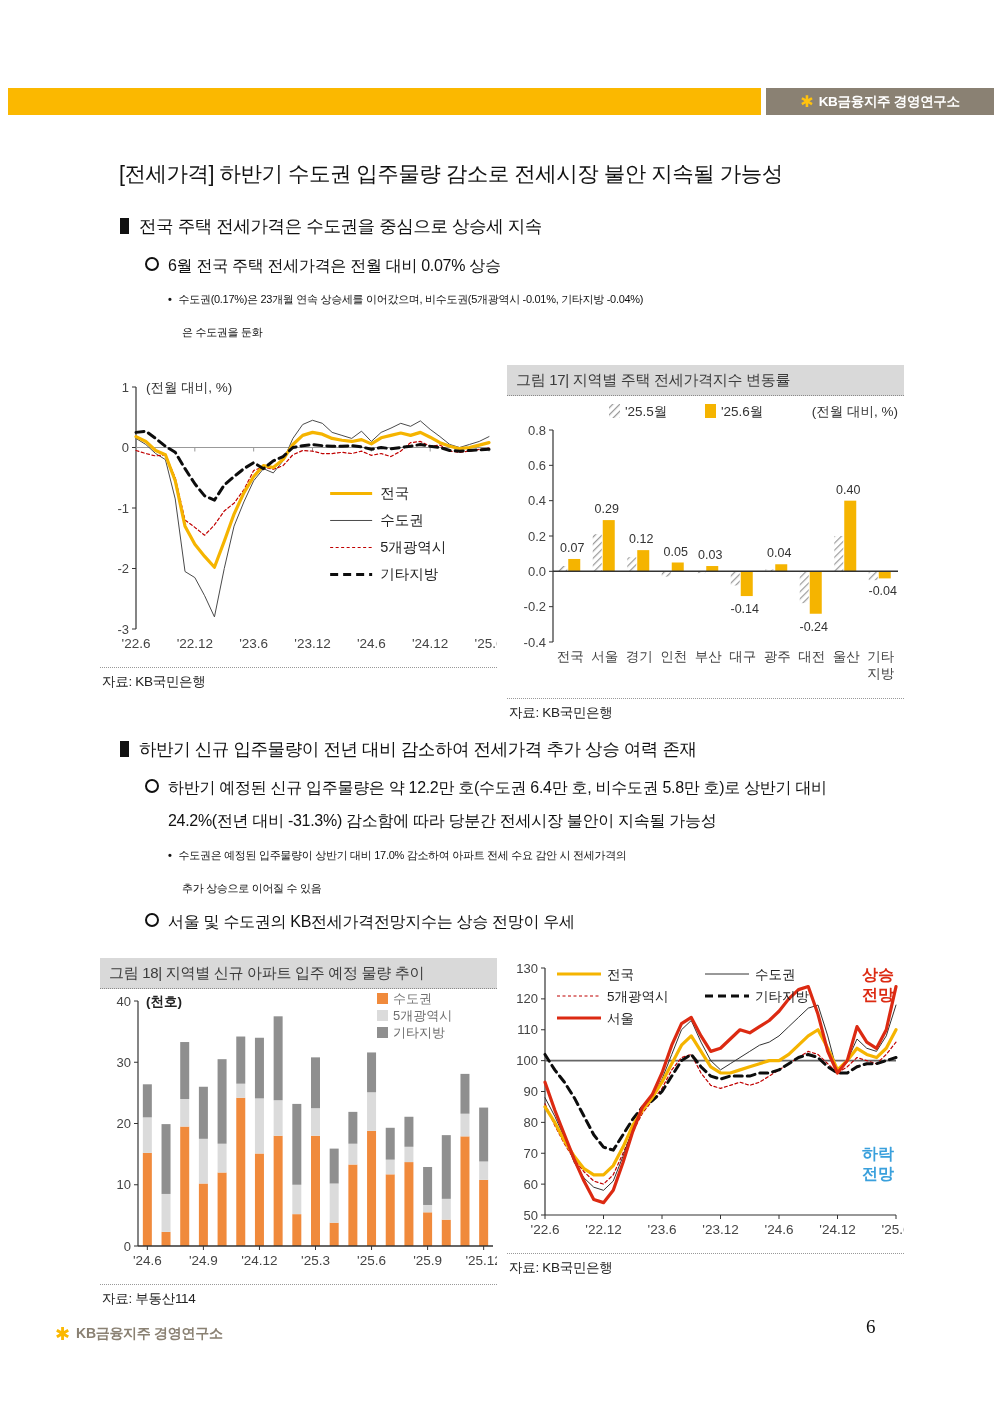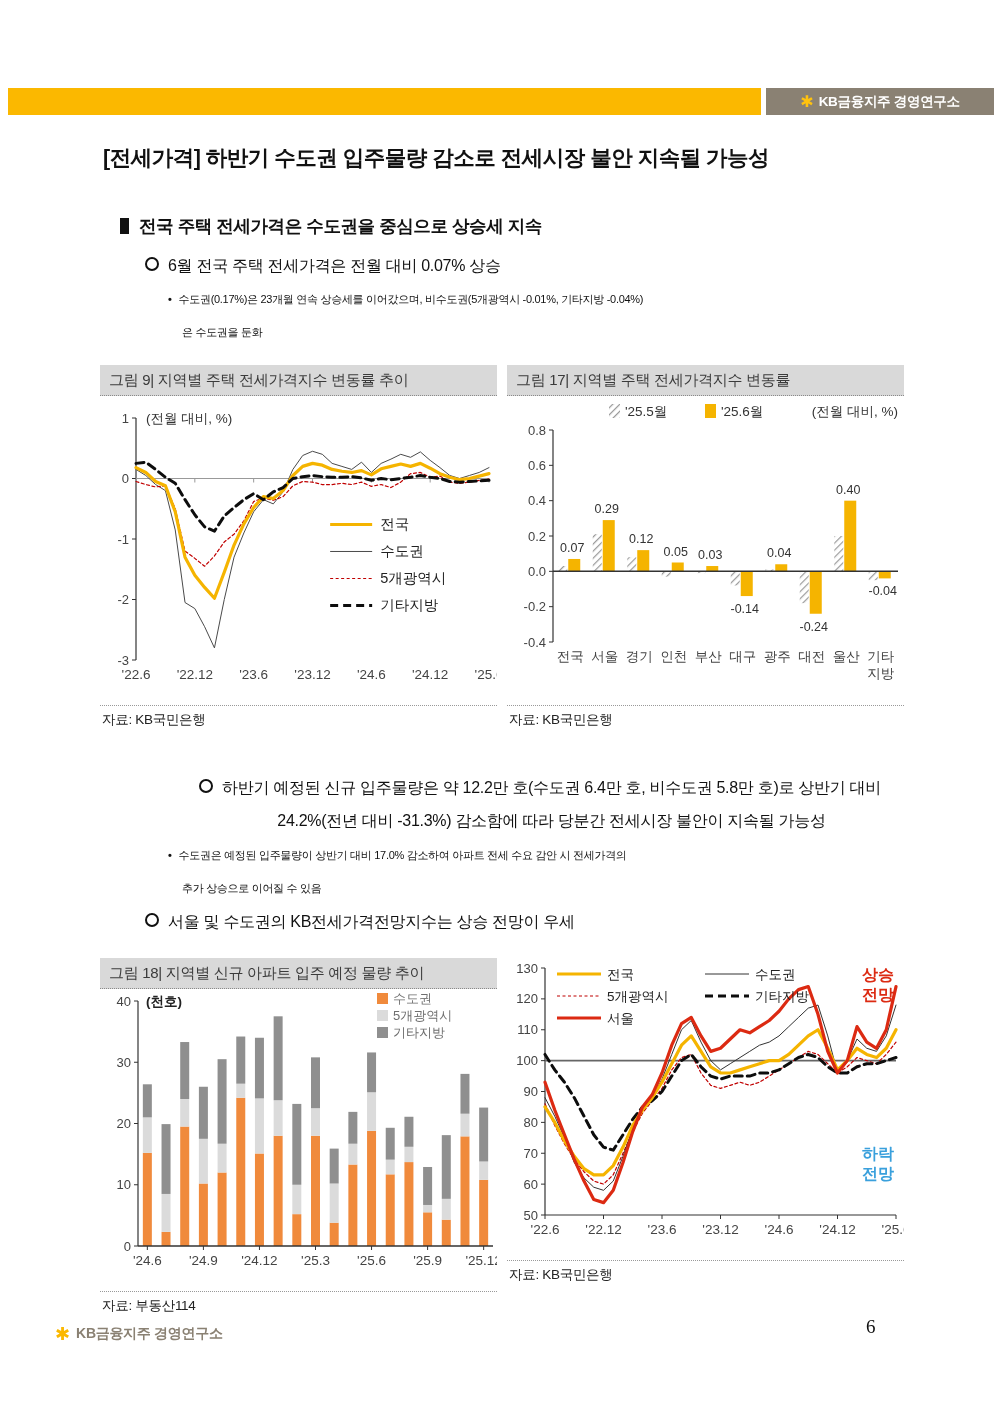--- a/index.html
+++ b/index.html
@@ -3,33 +3,33 @@
 <meta charset="utf-8">
 <style>
   html,body{margin:0;padding:0;background:#fff;}
   .page{position:relative;width:1000px;height:1414px;background:#fff;overflow:hidden;
         font-family:"Liberation Sans",sans-serif;color:#111;}
   .goldbar{position:absolute;left:8px;top:88px;width:753px;height:27px;background:#FBB800;}
   .logobox{position:absolute;left:766px;top:88px;width:228px;height:27px;background:#8A8173;
            display:flex;align-items:center;justify-content:center;gap:5px;}
   .logobox .star{color:#FFC20E;font-size:16px;line-height:1;}
   .logobox .logotext{color:#fff;font-size:13.5px;font-weight:bold;letter-spacing:-0.3px;}
-  .title{position:absolute;left:103px;top:143px;margin:0;font-size:21.5px;font-weight:bold;letter-spacing:-0.5px;}
-  .sec{position:absolute;left:120px;font-size:17.5px;font-weight:bold;letter-spacing:-0.4px;}
+  .title{position:absolute;left:103px;top:143px;margin:16px;font-size:21.5px;font-weight:normal;letter-spacing:-0.5px;}
+  .sec{position:absolute;left:120px;font-size:17.5px;font-weight:normal;letter-spacing:-0.4px;}
   .sec .sqr{display:inline-block;width:9px;height:16px;background:#111;margin-right:10px;vertical-align:-2px;}
-  .bullet{position:absolute;font-size:16px;letter-spacing:-0.3px;line-height:33px;text-align:center;}
+  .bullet{position:absolute;font-size:16px;letter-spacing:-0.3px;line-height:33px;}
   .bullet .circ{display:inline-block;width:10px;height:10px;border:2px solid #111;border-radius:50%;
                 margin-right:9px;vertical-align:0px;}
   .subbullet{position:absolute;font-size:11px;letter-spacing:-0.3px;line-height:33px;}
   .subbullet .dot{margin-right:7px;font-weight:bold;}
   .panel{position:absolute;width:397px;}
   .panel-title{background:#D9D9D9;color:#3b3b3b;font-size:15px;padding:6px 9px 5px;letter-spacing:-0.3px;
                border-bottom:1px dotted #8a8a8a;}
   .panel-plot{background:#fff;}
-  .panel-source{border-top:1px dotted #999;margin-top:15px;padding:5px 2px 0;font-size:13.5px;color:#222;
+  .panel-source{border-top:1px dotted #999;margin-top:8px;padding:5px 2px 0;font-size:13.5px;color:#222;
                 letter-spacing:-0.3px;}
   .footer-logo{position:absolute;left:55px;top:1325px;display:flex;align-items:center;gap:6px;}
   .footer-logo .star{color:#FBB800;font-size:18px;line-height:1;}
   .footer-logo .logotext{color:#8A8173;font-size:14px;font-weight:bold;letter-spacing:-0.3px;}
   .pagenum{position:absolute;left:866px;top:1316px;font-family:"Liberation Serif",serif;font-size:19px;color:#111;}
   svg text{font-family:"Liberation Sans",sans-serif;}
 </style>
 </head>
 <body>
 
@@ -49,21 +49,20 @@
 
   <div class="bullet" style="left:145px;top:249px">
     <span class="circ"></span><span>6월 전국 주택 전세가격은 전월 대비 0.07% 상승</span>
   </div>
   <div class="subbullet" style="left:168px;top:283px;width:760px">
     <div><span class="dot">•</span><span>수도권(0.17%)은 23개월 연속 상승세를 이어갔으며, 비수도권(5개광역시 -0.01%, 기타지방 -0.04%)</span></div>
     <div style="padding-left:14px">은 수도권을 둔화</div>
   </div>
 
   <div class="panel" style="left:100px;top:365px">
-    <div class="panel-title">그림 9| 지역별 주택 전세가격지수 변동률 추이</div>
     <div class="panel-plot">
       <svg id="fig9" width="397" height="290">
           <line x1="36" y1="22" x2="36" y2="264" stroke="#333" stroke-width="1.2"></line>
           <line x1="32" y1="22" x2="36" y2="22" stroke="#333" stroke-width="1"></line>
           <text x="29" y="26.5" font-size="13" fill="#444" text-anchor="end" font-weight="normal">1</text>
           <line x1="32" y1="82.5" x2="36" y2="82.5" stroke="#333" stroke-width="1"></line>
           <text x="29" y="87" font-size="13" fill="#444" text-anchor="end" font-weight="normal">0</text>
           <line x1="32" y1="143" x2="36" y2="143" stroke="#333" stroke-width="1"></line>
           <text x="29" y="147.5" font-size="13" fill="#444" text-anchor="end" font-weight="normal">-1</text>
           <line x1="32" y1="203.5" x2="36" y2="203.5" stroke="#333" stroke-width="1"></line>
@@ -173,20 +172,23 @@
           <rect x="102" y="8" width="11" height="14" fill="url(#hatch)"></rect>
           <text x="118" y="19.5" font-size="13.5" fill="#333" text-anchor="start" font-weight="normal">'25.5월</text>
           <rect x="198" y="8" width="11" height="14" fill="#F5B400"></rect>
           <text x="214" y="19.5" font-size="13.5" fill="#333" text-anchor="start" font-weight="normal">'25.6월</text>
           <text x="391" y="19.5" font-size="13.5" fill="#333" text-anchor="end" font-weight="normal">(전월 대비, %)</text>
         </svg>
     </div>
     <div class="panel-source">자료: KB국민은행</div>
   </div>
 
+  <div class="sec" style="top:737px">
+    <span class="sqr"></span><span>하반기 신규 입주물량이 전년 대비 감소하여 전세가격 추가 상승 여력 존재</span>
+  </div>
 
   <div class="bullet" style="left:145px;top:771px;width:790px">
     <div><span class="circ"></span><span>하반기 예정된 신규 입주물량은 약 12.2만 호(수도권 6.4만 호, 비수도권 5.8만 호)로 상반기 대비</span></div>
     <div style="padding-left:23px">24.2%(전년 대비 -31.3%) 감소함에 따라 당분간 전세시장 불안이 지속될 가능성</div>
   </div>
   <div class="subbullet" style="left:168px;top:839px;width:760px">
     <div><span class="dot">•</span><span>수도권은 예정된 입주물량이 상반기 대비 17.0% 감소하여 아파트 전세 수요 감안 시 전세가격의</span></div>
     <div style="padding-left:14px">추가 상승으로 이어질 수 있음</div>
   </div>
   <div class="bullet" style="left:145px;top:905px">

